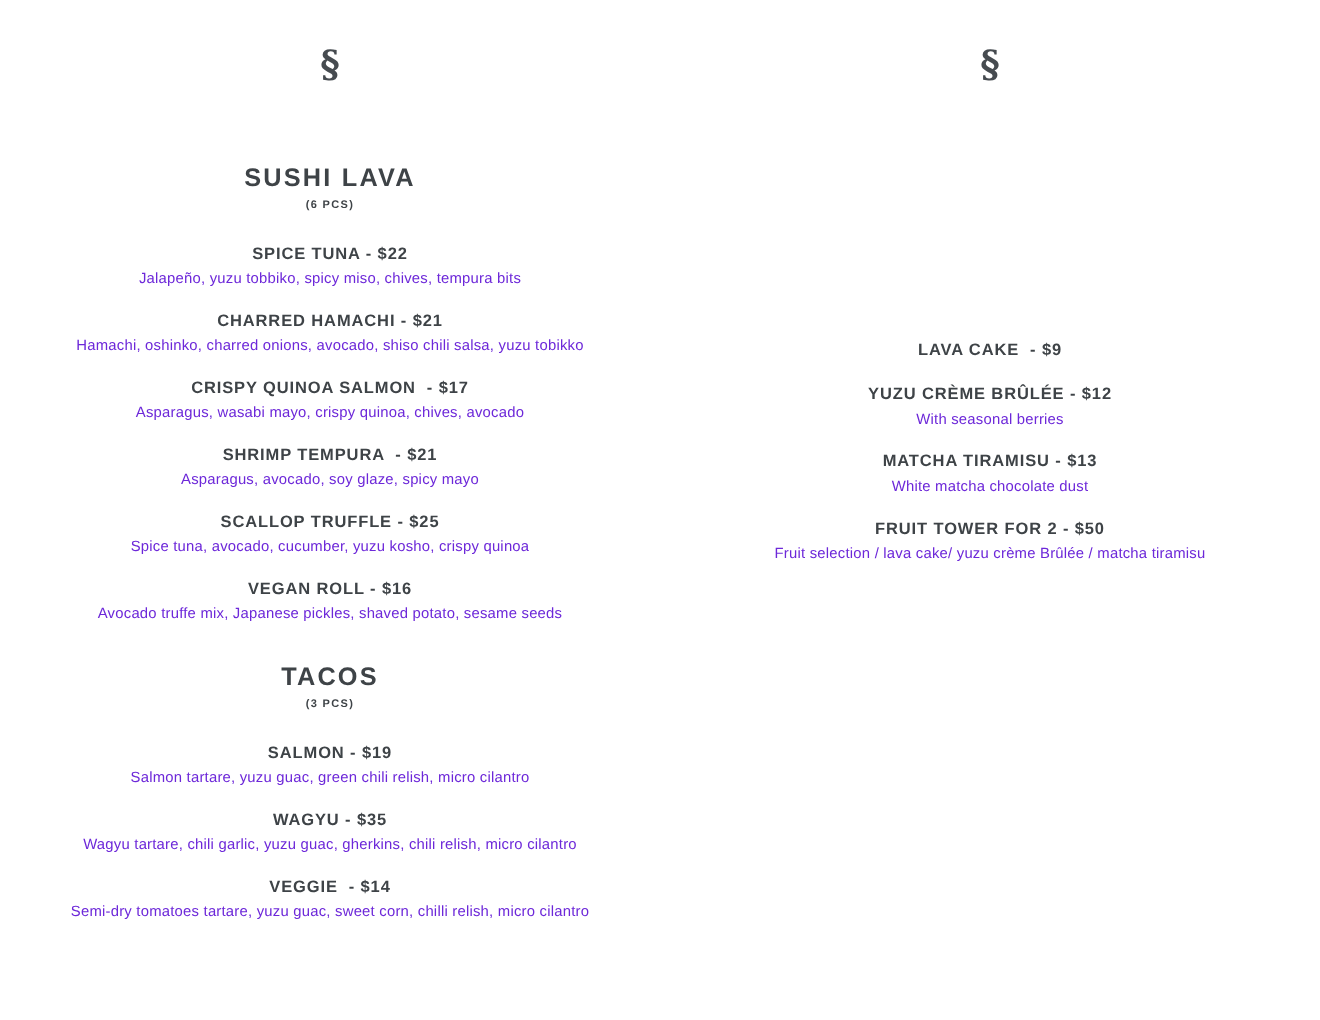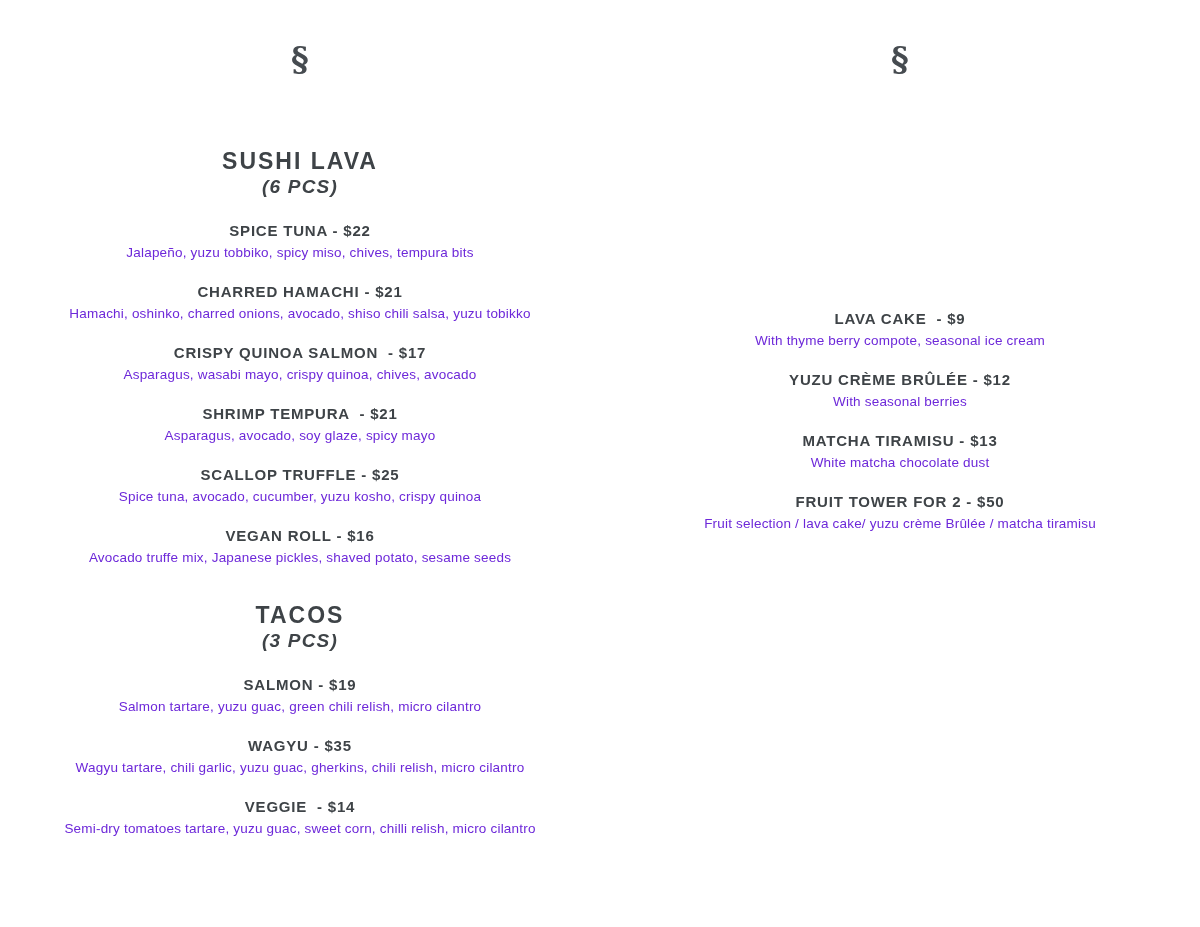--- a/index.html
+++ b/index.html
@@ -33,26 +33,25 @@
   .menu-section.dessert{ margin-top: 232px; }
   .section-title {
     font-size: 23px;
     line-height: 26px;
     font-weight: bold;
     letter-spacing: 2px;
     color: #3e4347;
   }
   .section-subtitle {
     margin-top: 5px;
-    font-size: 19px;
+    font-size: 10px;
     line-height: 16px;
     font-weight: bold;
     letter-spacing: 1.2px;
     color: #3e4347;
-    font-style: italic;
   }
   .items { margin-top: 27px; }
   .menu-section.dessert .items { margin-top: 41px; }
   .menu-item { margin-bottom: 22px; }
   .item-name {
     font-size: 15px;
     line-height: 18px;
     font-weight: bold;
     letter-spacing: 0.8px;
     color: #3e4347;
@@ -126,21 +125,20 @@
     </section>
   </div>
 
   <div class="column">
     <div class="ornament">§</div>
 
     <section class="menu-section dessert">
       <div class="items">
         <div class="menu-item">
           <div class="item-name">LAVA CAKE  - $9</div>
-          <div class="item-desc">With thyme berry compote, seasonal ice cream</div>
         </div>
         <div class="menu-item">
           <div class="item-name">YUZU CRÈME BRÛLÉE - $12</div>
           <div class="item-desc">With seasonal berries</div>
         </div>
         <div class="menu-item">
           <div class="item-name">MATCHA TIRAMISU - $13</div>
           <div class="item-desc">White matcha chocolate dust</div>
         </div>
         <div class="menu-item">

